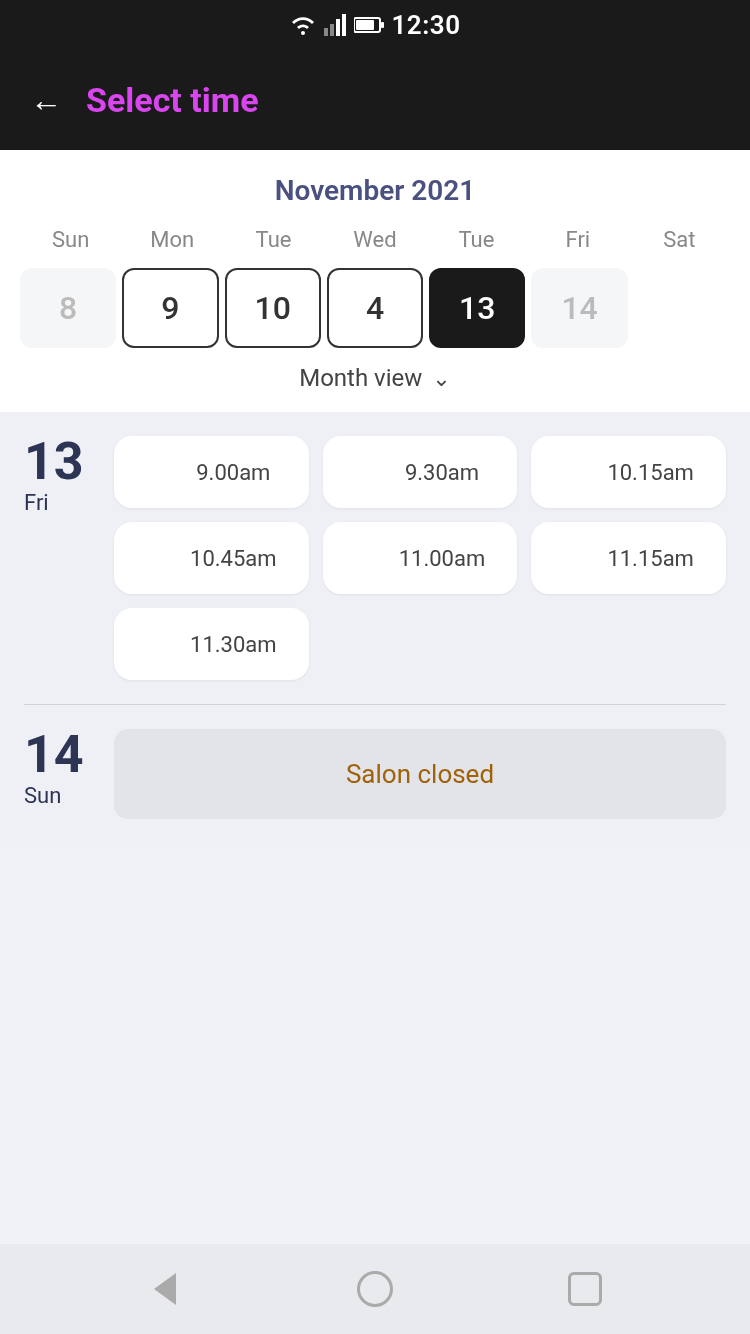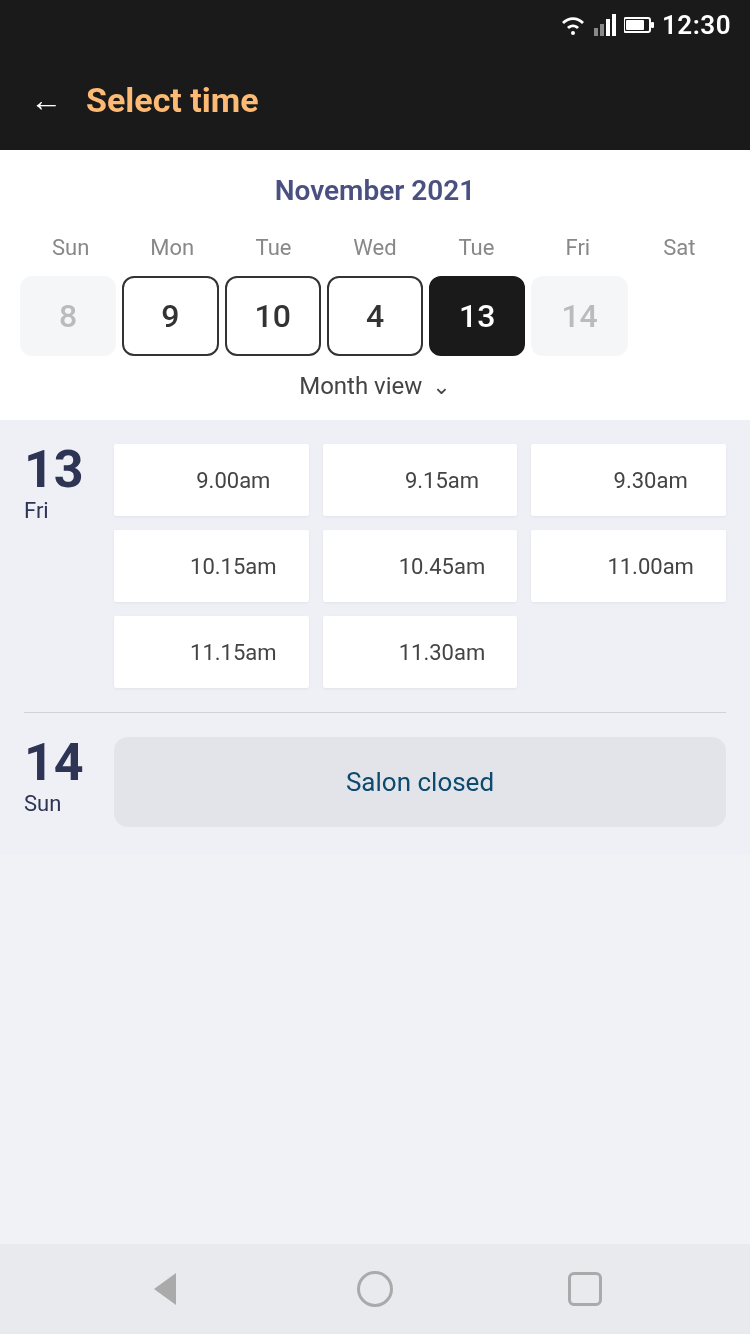--- a/index.html
+++ b/index.html
@@ -11,22 +11,22 @@
       background: #f0f2f5;
       overflow-x: hidden;
     }
 
     
     .status-bar {
       background: #1a1a1a;
       height: 50px;
       display: flex;
       align-items: center;
-      justify-content: flex-end;
-      padding: 0 19px;
+      justify-content: center;
+      padding: 0 38px;
       gap: 10px;
     }
     .status-icons {
       display: flex;
       align-items: center;
       gap: 8px;
     }
     .status-time {
       color: white;
       font-size: 26px;
@@ -43,36 +43,36 @@
       padding: 0 30px;
       gap: 24px;
     }
     .back-btn {
       color: white;
       font-size: 32px;
       cursor: pointer;
       line-height: 1;
     }
     .header-title {
-      color: #fdba74;
+      color: #d946ef;
       font-size: 34px;
       font-weight: 700;
     }
 
     
     .calendar-section {
       background: white;
       padding: 24px 20px 16px;
     }
     .month-title {
       text-align: center;
       font-size: 28px;
       font-weight: 600;
       color: #4a5080;
-      margin-bottom: 24px;
+      margin-bottom: 16px;
     }
     .day-headers {
       display: grid;
       grid-template-columns: repeat(7, 1fr);
       text-align: center;
       margin-bottom: 12px;
     }
     .day-header {
       font-size: 22px;
       color: #888;
@@ -161,21 +161,21 @@
       margin-top: 2px;
     }
     .timeslots-grid {
       flex: 1;
       display: grid;
       grid-template-columns: repeat(3, 1fr);
       gap: 14px;
     }
     .time-slot {
       background: white;
-      border-radius: 2px;
+      border-radius: 18px;
       height: 72px;
       display: flex;
       align-items: center;
       justify-content: center;
       font-size: 22px;
       color: #444;
       cursor: pointer;
       box-shadow: 0 1px 3px rgba(0,0,0,0.06);
       padding-left: 44px;
     }
@@ -197,21 +197,21 @@
       flex: 1;
       background: #e2e4ea;
       border-radius: 14px;
       height: 90px;
       display: flex;
       align-items: center;
       justify-content: center;
     }
     .salon-closed-text {
       font-size: 26px;
-      color: #0c4a6e;
+      color: #a16207;
       font-weight: 400;
     }
 
     
     .bottom-nav {
       position: fixed;
       bottom: 0;
       width: 750px;
       height: 90px;
       background: #e8eaee;
@@ -321,21 +321,20 @@
   <div class="timeslots-section">
 
     <div class="day-section">
       <div class="day-info-row">
         <div class="day-number-col">
           <div class="day-number">13</div>
           <div class="day-name">Fri</div>
         </div>
         <div class="timeslots-grid">
           <div class="time-slot">9.00am</div>
-          <div class="time-slot">9.15am</div>
           <div class="time-slot">9.30am</div>
           <div class="time-slot">10.15am</div>
           <div class="time-slot">10.45am</div>
           <div class="time-slot">11.00am</div>
           <div class="time-slot">11.15am</div>
           <div class="time-slot">11.30am</div>
         </div>
       </div>
     </div>
 

